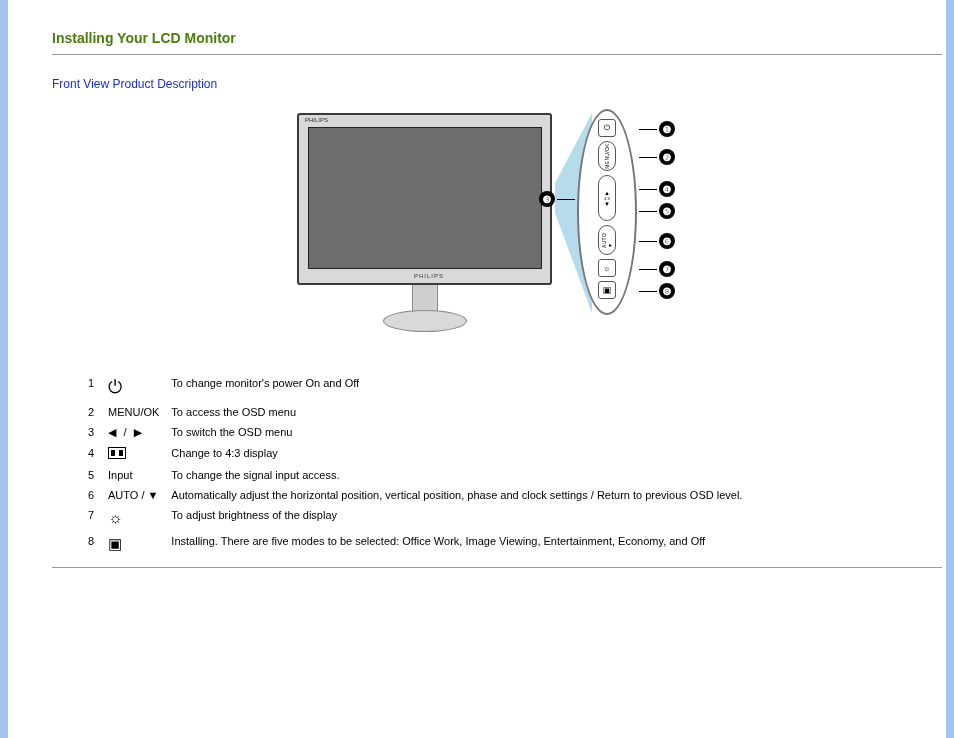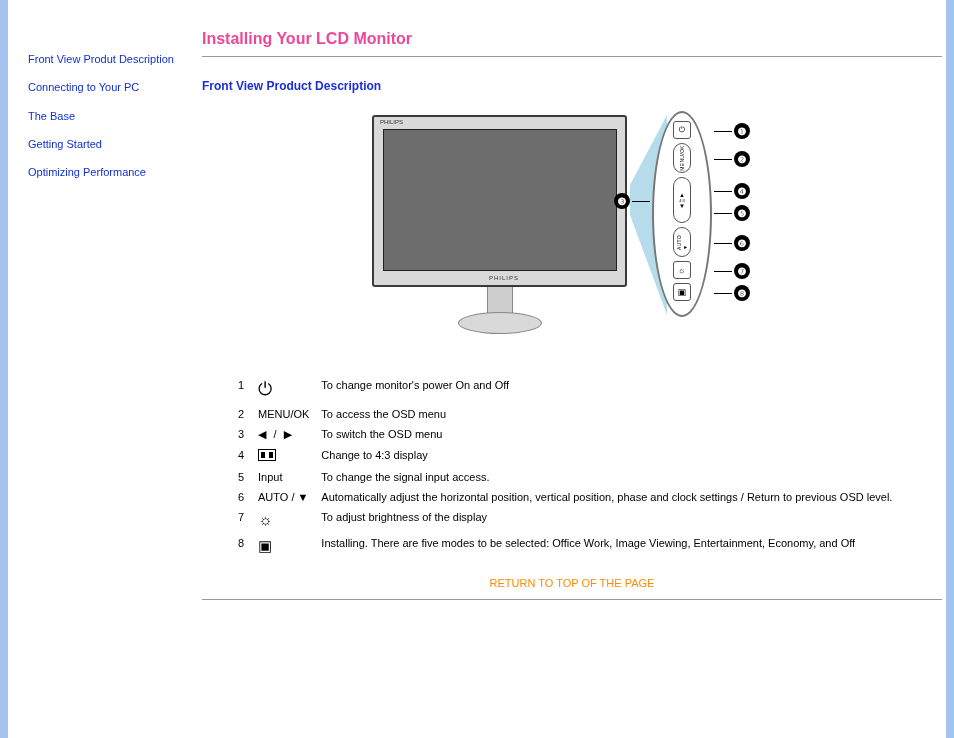--- a/index.html
+++ b/index.html
@@ -3,24 +3,24 @@
 <meta charset="utf-8">
 <style>
   * { box-sizing: border-box; margin: 0; padding: 0; }
   html, body { font-family: Arial, Helvetica, sans-serif; font-size: 11px; color: #000; background:#fff; }
   .page { display:flex; width:954px; height:738px; margin:0 auto; }
   .vbar { width:8px; background:#a3c4ef; }
   .gap-left { width:20px; background:#fff; }
   .sidebar { width:150px; padding-top:52px; background:#fff; }
   .sidebar .link { display:block; color:#1030d0; font-size:11px; margin-bottom:14px; cursor:pointer; line-height:1.3; }
   .main { flex:1; padding:30px 4px 20px 24px; }
-  h1.title { color:#ec4899; font-size:16px; font-weight:bold; margin-bottom:8px; }
+  h1.title { color:#4d7c0f; font-size:14px; font-weight:bold; margin-bottom:8px; }
   hr.rule { border:none; border-top:1px solid #999; margin:4px 0 22px 0; }
   hr.rule2 { border:none; border-top:1px solid #999; margin:10px 0 22px 0; }
-  .section-head { color:#1a2fd8; font-weight:bold; font-size:12px; margin-bottom:22px; }
+  .section-head { color:#1a2fd8; font-weight:normal; font-size:12px; margin-bottom:22px; }
   .figwrap { display:flex; justify-content:center; margin-bottom:30px; }
   .figure { position:relative; width:420px; height:230px; }
   
   .bezel { position:absolute; left:10px; top:0; width:255px; height:172px; background:#d9d9d9; border:2px solid #3a3a3a; border-radius:3px; }
   .brand { position:absolute; left:6px; top:2px; font-size:6px; color:#333; }
   .screen { position:absolute; left:9px; top:12px; width:234px; height:142px; background:#6d6d6d; border:1px solid #222; }
   .logoctr { position:absolute; left:115px; top:158px; font-size:6px; color:#333; letter-spacing:1px; }
   .neck { position:absolute; left:125px; top:172px; width:26px; height:28px; background:#cfcfcf; border-left:1px solid #888; border-right:1px solid #888; }
   .base1 { position:absolute; left:96px; top:197px; width:84px; height:22px; background:#d9d9d9; border:1px solid #888; border-radius:50%; }
   
@@ -51,27 +51,20 @@
   .toplink { text-align:center; margin:18px 0 10px 0; }
   .toplink a { color:#ff8a00; font-size:11px; cursor:pointer; }
 </style>
 </head>
 <body>
 
 <div class="page">
   <div class="vbar"></div>
   <div class="gap-left"></div>
 
-  <nav class="sidebar">
-    <a class="link">Front View Produt Description</a>
-    <a class="link">Connecting to Your PC</a>
-    <a class="link">The Base</a>
-    <a class="link">Getting Started</a>
-    <a class="link">Optimizing Performance</a>
-  </nav>
 
   <main class="main">
     <h1 class="title">Installing Your LCD Monitor</h1>
     <hr class="rule">
     <div class="section-head">Front View Product Description</div>
 
     <div class="figwrap">
       <div class="figure">
         <svg class="svgblock" viewBox="0 0 420 230">
           <polygon points="268,70 305,0 305,200 268,100" fill="#9ed0e6" opacity="0.75"></polygon>
@@ -165,18 +158,17 @@
             <td>To adjust brightness of the display</td>
           </tr>
       <tr>
             <td class="numcol">8</td>
             <td class="iconcol"><span class="ic-smart">▣</span></td>
             <td>Installing. There are five modes to be selected: Office Work, Image Viewing, Entertainment, Economy, and Off</td>
           </tr>
     </tbody>
       </table>
 
-    <div class="toplink"><a>RETURN TO TOP OF THE PAGE</a></div>
     <hr class="rule2">
   </main>
 
   <div class="vbar"></div>
 </div>
 
 </body></html>

